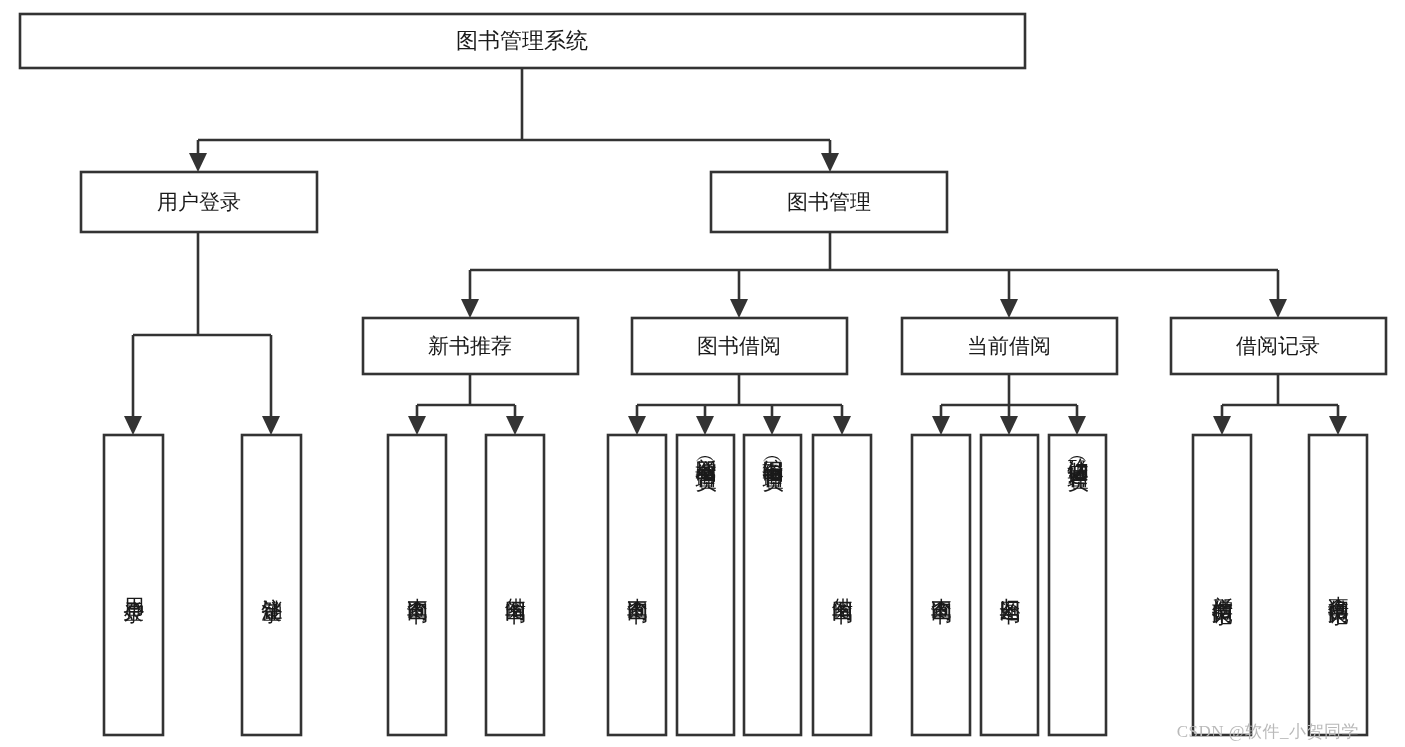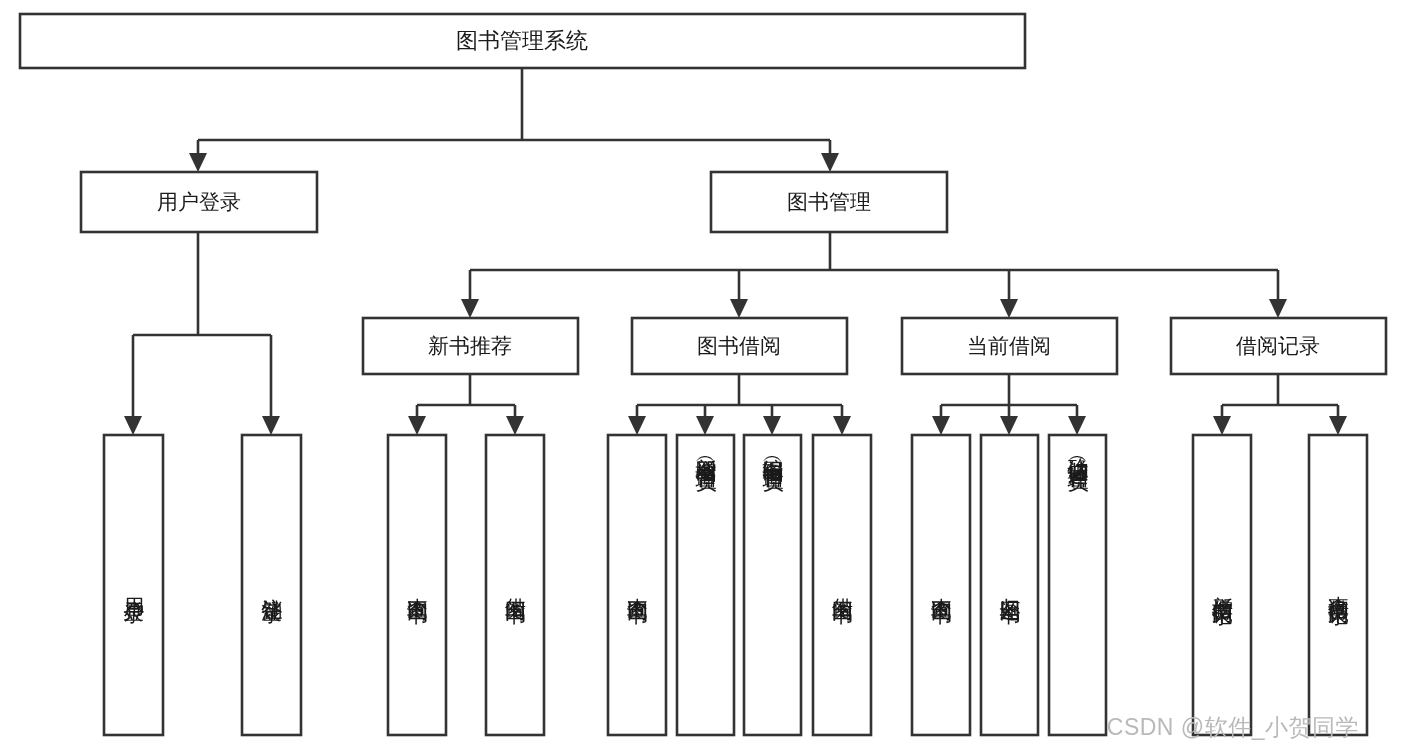--- a/index.html
+++ b/index.html
@@ -70,22 +70,22 @@
     font-size: 21px;
     line-height: 1.28;
     letter-spacing: 2px;
     color: #1a1a1a;
     white-space: nowrap;
   }
   .watermark {
     position: absolute;
     right: 8px;
     bottom: 4px;
-    font-family: Liberation Sans, sans-serif;
-    font-size: 23px;
+    font-family: Liberation Serif, serif;
+    font-size: 17px;
     color: #b9b9b9;
     letter-spacing: 0.5px;
     user-select: none;
   }
 </style>
 </head>
 <body>
 
 <div id="diagram-root">
 

